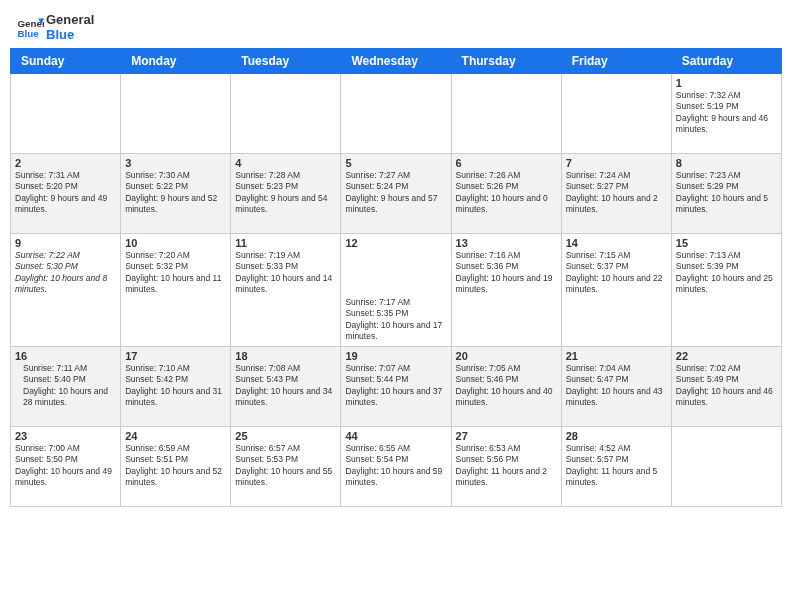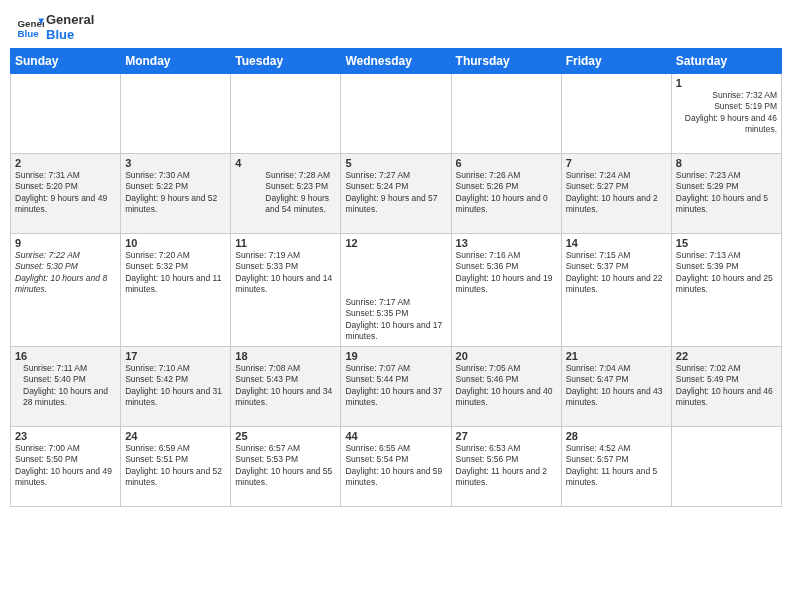--- a/index.html
+++ b/index.html
@@ -46,21 +46,21 @@
       width: 100%;
       border-collapse: collapse;
       table-layout: fixed;
     }
 
     thead tr th {
       background: #1a73e8;
       color: #fff;
       font-size: 12px;
       font-weight: bold;
-      padding: 5px 4px;
+      padding: 5px 10px;
       text-align: left;
       border: 1px solid #1a73e8;
     }
 
     tbody tr td {
       border: 1px solid #ccc;
       vertical-align: top;
       padding: 3px 4px;
       font-size: 9px;
       color: #333;
@@ -125,41 +125,41 @@
     <tbody id="cal-body">
     <tr>
           <td class="empty-cell"></td>
           <td class="empty-cell"></td>
           <td class="empty-cell"></td>
           <td class="empty-cell"></td>
           <td class="empty-cell"></td>
           <td class="empty-cell"></td>
           <td>
             <span class="day-num">1</span>
-            <div class="day-info" style="white-space: pre-line; text-align: right;">Sunrise: 7:32 AM
+            <div class="day-info" style="white-space: pre-line;">Sunrise: 7:32 AM
 Sunset: 5:19 PM
 Daylight: 9 hours and 46 minutes.</div>
           </td>
         </tr>
         <tr>
           <td>
             <span class="day-num">2</span>
             <div class="day-info" style="white-space: pre-line;">Sunrise: 7:31 AM
 Sunset: 5:20 PM
 Daylight: 9 hours and 49 minutes.</div>
           </td>
           <td>
             <span class="day-num">3</span>
             <div class="day-info" style="white-space: pre-line;">Sunrise: 7:30 AM
 Sunset: 5:22 PM
 Daylight: 9 hours and 52 minutes.</div>
           </td>
           <td>
             <span class="day-num">4</span>
-            <div class="day-info" style="white-space: pre-line; margin-left: 30px;">Sunrise: 7:28 AM
+            <div class="day-info" style="white-space: pre-line;">Sunrise: 7:28 AM
 Sunset: 5:23 PM
 Daylight: 9 hours and 54 minutes.</div>
           </td>
           <td>
             <span class="day-num">5</span>
             <div class="day-info" style="white-space: pre-line;">Sunrise: 7:27 AM
 Sunset: 5:24 PM
 Daylight: 9 hours and 57 minutes.</div>
           </td>
           <td>

